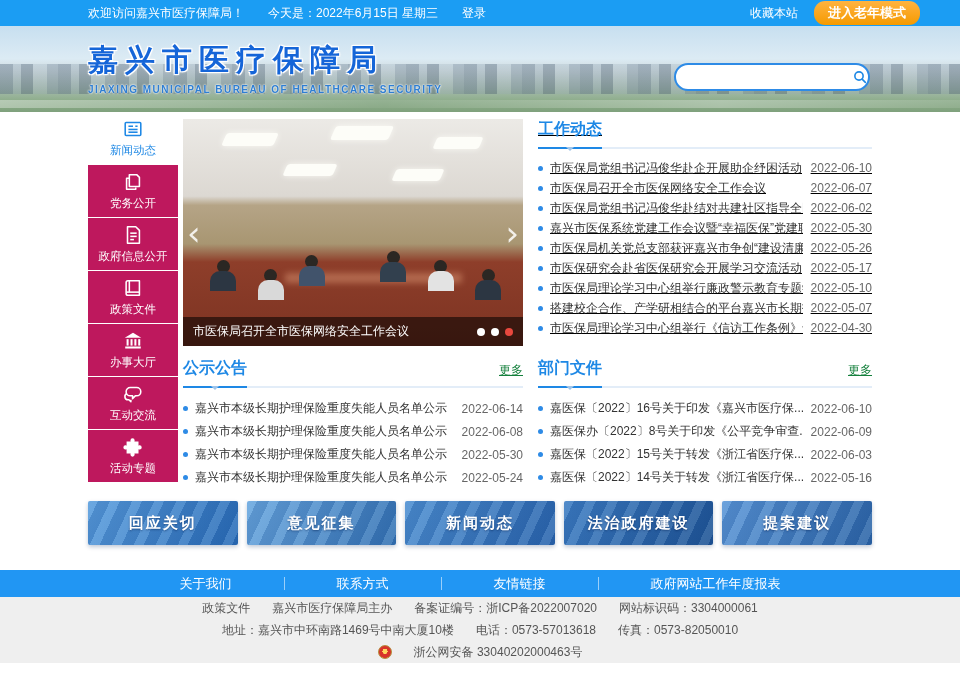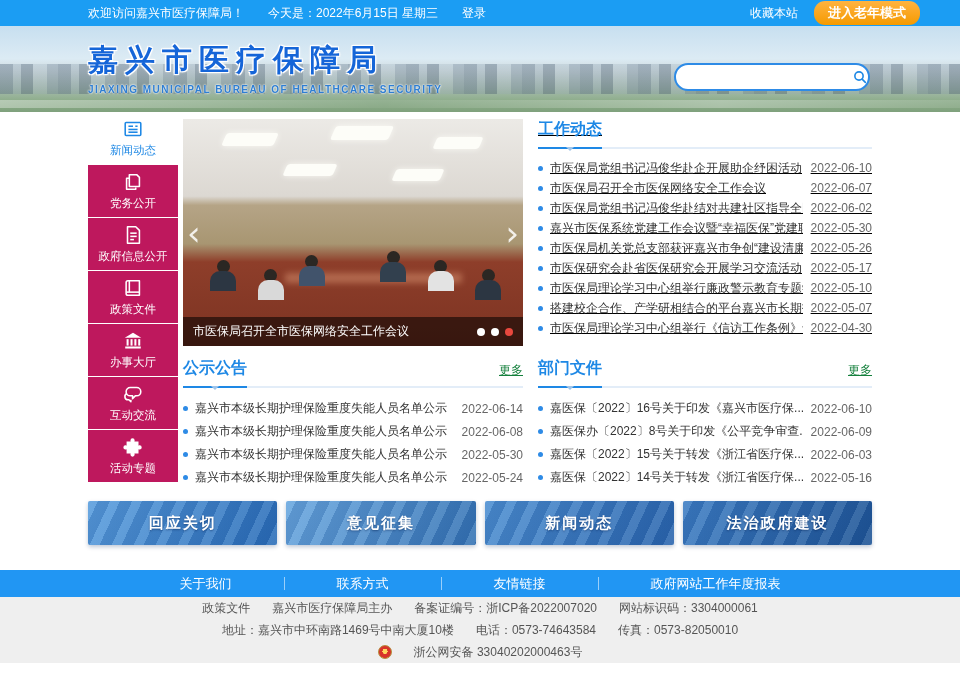--- a/index.html
+++ b/index.html
@@ -382,20 +382,23 @@
         </div>
       <div class="qtile qt2">
           <span>意见征集</span>
         </div>
       <div class="qtile qt3">
           <span>新闻动态</span>
         </div>
       <div class="qtile qt4">
           <span>法治政府建设</span>
         </div>
+      <div class="qtile qt5">
+          <span>提案建议</span>
+        </div>
     </div>
   </div>
 
   <div class="footnav">
     <a>关于我们</a>
       <span class="div"></span>
     <a>联系方式</a>
       <span class="div"></span>
     <a>友情链接</a>
       <span class="div"></span>
@@ -404,21 +407,21 @@
 
   <div class="footer">
     <div class="fline">
       <span class="link">政策文件</span>
       <span>嘉兴市医疗保障局主办</span>
       <span>备案证编号：浙ICP备2022007020</span>
       <span>网站标识码：3304000061</span>
     </div>
     <div class="fline">
       <span>地址：嘉兴市中环南路1469号中南大厦10楼</span>
-      <span>电话：0573-74643584</span>
+      <span>电话：0573-57013618</span>
       <span>传真：0573-82050010</span>
     </div>
     <div class="fline">
       <span class="psbadge"></span>
       <span class="link">浙公网安备 33040202000463号</span>
     </div>
   </div>
 
 </div>
 

